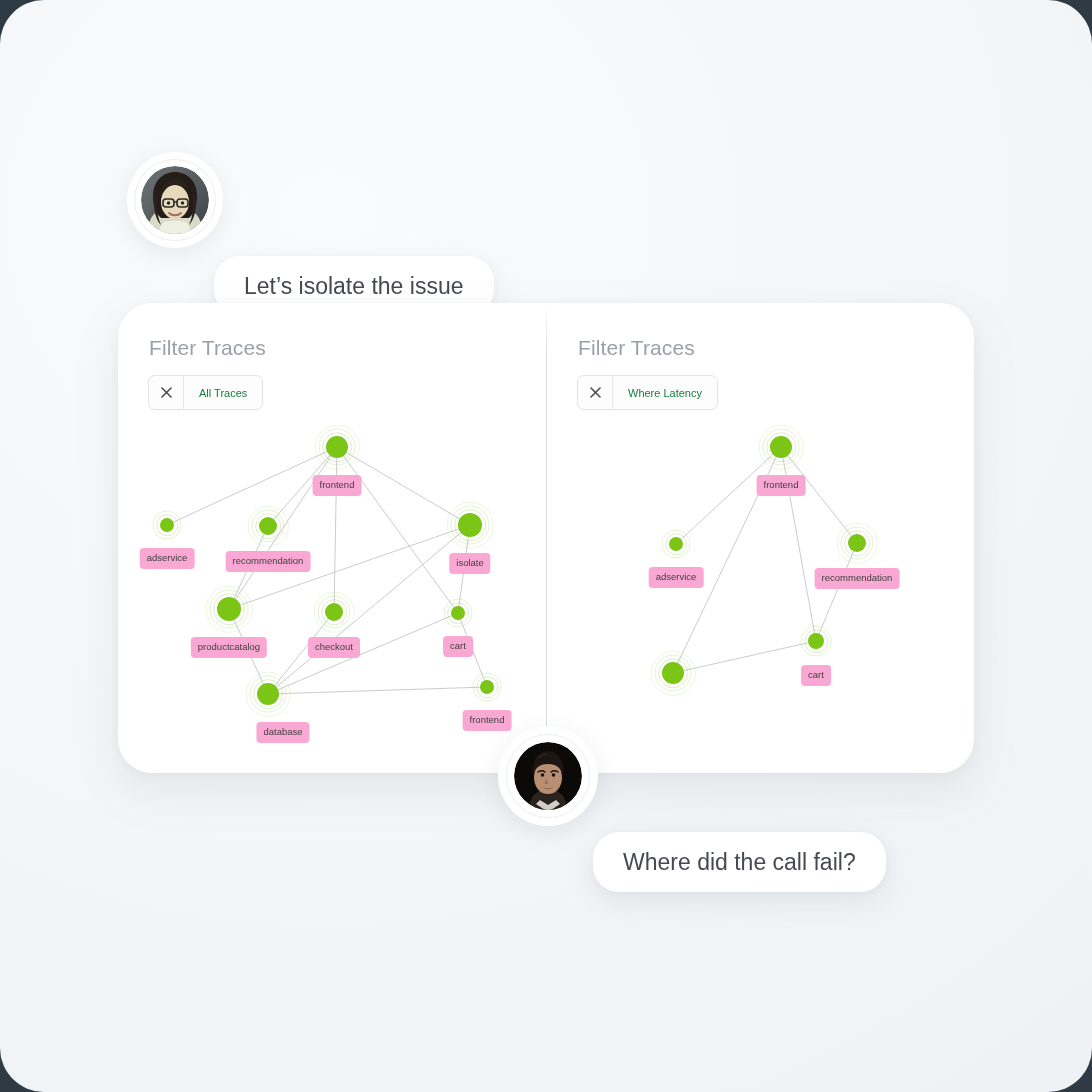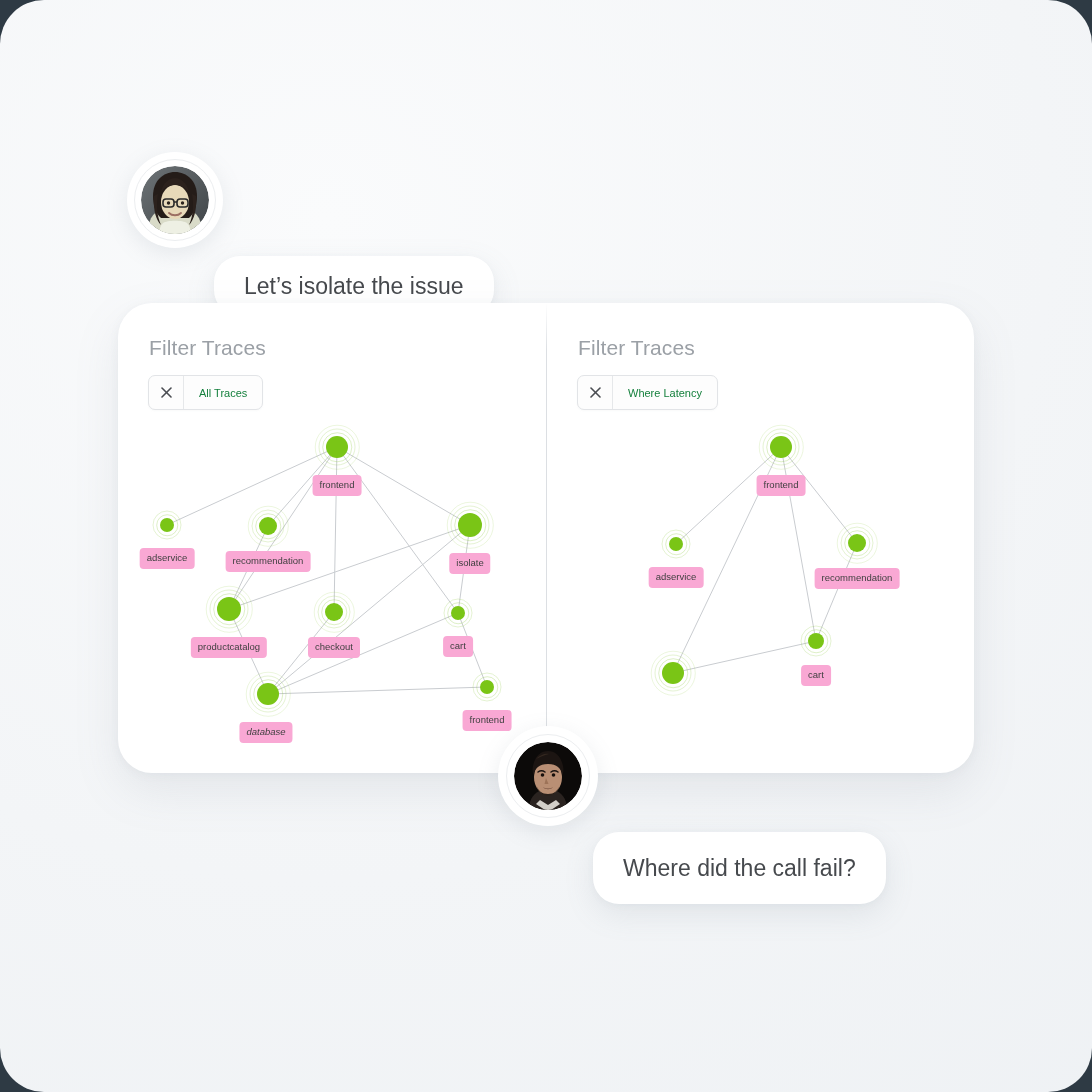--- a/index.html
+++ b/index.html
@@ -250,21 +250,21 @@
             <div class="halo" style="width: 21.5px; height: 21.5px; opacity: 0.7;"></div>
             <div class="dot" style="width: 14px; height: 14px; background: rgb(122, 197, 22);"></div>
           </div>
           <div class="node-label" style="left: 340px; top: 333px;">cart</div>
           <div class="node" style="left: 150px; top: 391px; width: 22px; height: 22px;">
             <div class="halo" style="width: 44.5px; height: 44.5px; opacity: 0.4;"></div>
             <div class="halo" style="width: 37px; height: 37px; opacity: 0.55;"></div>
             <div class="halo" style="width: 29.5px; height: 29.5px; opacity: 0.7;"></div>
             <div class="dot" style="width: 22px; height: 22px; background: rgb(122, 197, 22);"></div>
           </div>
-          <div class="node-label" style="left: 148px; top: 419px; font-style: italic;">database</div>
+          <div class="node-label" style="left: 165px; top: 419px;">database</div>
           <div class="node" style="left: 369px; top: 384px; width: 14px; height: 14px;">
             <div class="halo" style="width: 29px; height: 29px; opacity: 0.55;"></div>
             <div class="halo" style="width: 21.5px; height: 21.5px; opacity: 0.7;"></div>
             <div class="dot" style="width: 14px; height: 14px; background: rgb(122, 197, 22);"></div>
           </div>
           <div class="node-label" style="left: 369px; top: 407px;">frontend</div>
         </div>
     </div>
 
     <div class="divider"></div>
@@ -349,17 +349,17 @@
             <path d="M32 36l-1.5 6h4z" fill="#9d7358"></path>
             <path d="M22 42c2 8 7 12 12 12s10-4 12-12c-2 7-6 10-12 10s-10-3-12-10z" fill="#2a211b"></path>
             <path d="M29 45c3 2 7 2 10 0-2 3-8 3-10 0z" fill="#6e4a3b"></path>
             <path d="M26 58l8 5 8-5 4 4-12 8-12-8z" fill="#f0ece6" opacity="0.85"></path>
           </g>
         </svg>
       </div>
     </div>
   </div>
 
-  <div class="bubble" style="left:593px; top:832px; height:72px;">
+  <div class="bubble" style="left:593px; top:832px; height:60px;">
     <span>Where did the call fail?</span>
   </div>
 
 </div>
 
 </body></html>

